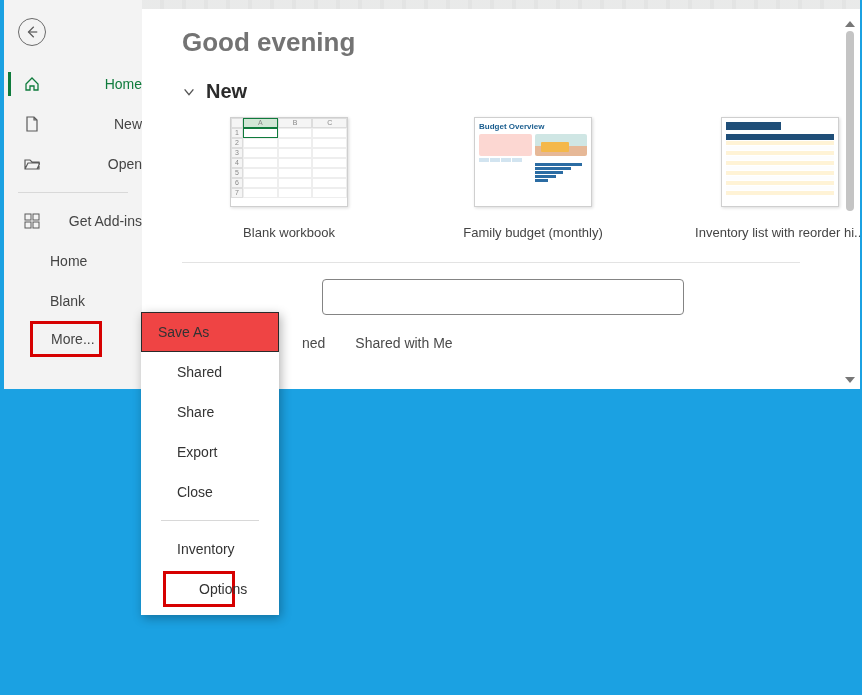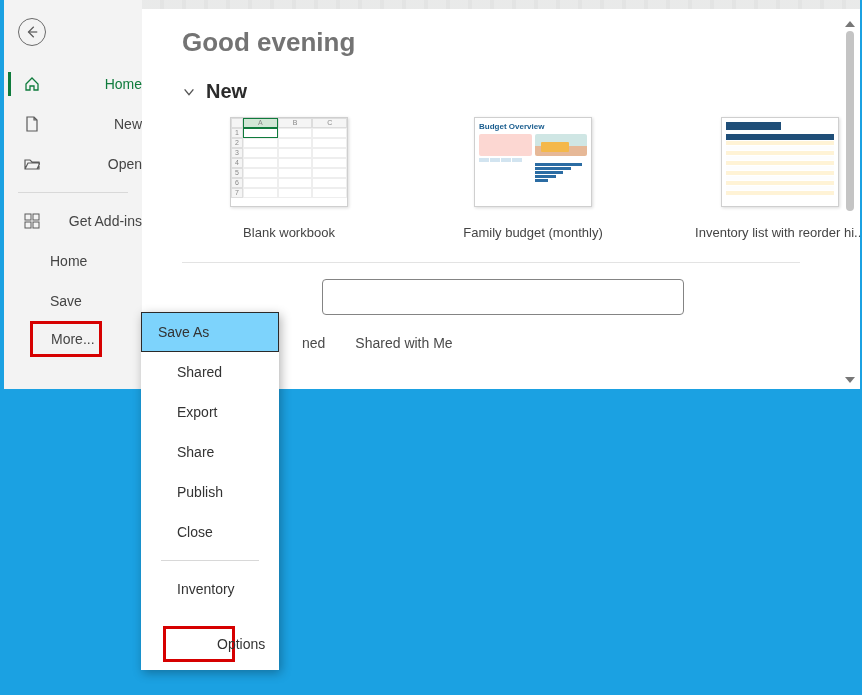--- a/index.html
+++ b/index.html
@@ -115,24 +115,24 @@
   .scroll-down { border-top:6px solid #777; position:absolute; bottom:0; left:3px;}
   .scroll-thumb { width:8px; height:180px; background:#c4c4c4; border-radius:4px; margin:0 auto;}
 
   
   .popup {
     position: absolute; left: 141px; top: 312px; width: 138px; background: #fff;
     box-shadow: 2px 3px 10px rgba(0,0,0,.3); padding-bottom: 8px; z-index: 50;
   }
   .popup-item { height: 40px; display:flex; align-items:center; padding-left:36px;
     font-size:14px; color:#333; cursor:pointer; }
-  .popup-item.sel { background:#7dd3fc; border:1px solid #2a2a2a;padding-left:16px; }
+  .popup-item.sel { background:#ef4444; border:1px solid #2a2a2a;padding-left:16px; }
   .popup-sep { height:1px; background:#d8d8d8; margin:8px 20px; }
-  .popup-item.boxed { border:3px solid #d60000; height:36px; margin:17px 0 0 0;
-    padding-left:51px; width:72px; margin-left:22px;}
+  .popup-item.boxed { border:3px solid #d60000; height:36px; margin:2px 0 0 0;
+    padding-left:33px; width:72px; margin-left:22px;}
 </style>
 </head>
 <body>
 
 <div class="app">
 
   <div class="sidebar">
     <div class="back-btn">
       <svg viewBox="0 0 16 16">
         <path d="M10 2 L4 8 L10 14" stroke="#5a5a5a" stroke-width="1.4" fill="none"></path>
@@ -171,21 +171,21 @@
         <rect x="9" y="9" width="6" height="6" fill="none" stroke="#5a5a5a"></rect>
       </svg>
       <span class="nav-text">Get Add-ins</span>
     </div>
 
     <div class="nav-item no-icon">
       <span class="nav-text">Home</span>
     </div>
 
     <div class="nav-item no-icon">
-      <span class="nav-text">Save</span>
+      <span class="nav-text">Blank</span>
     </div>
 
     <div class="more-box">
       <span>More...</span>
     </div>
   </div>
 
   <div class="main">
     <div class="greeting">Good evening</div>
 
@@ -322,27 +322,24 @@
 </div>
 
 <div class="popup">
   <div class="popup-item sel">
     <span>Save As</span>
   </div>
   <div class="popup-item">
     <span>Shared</span>
   </div>
   <div class="popup-item">
+    <span>Share</span>
+  </div>
+  <div class="popup-item">
     <span>Export</span>
-  </div>
-  <div class="popup-item">
-    <span>Share</span>
-  </div>
-  <div class="popup-item">
-    <span>Publish</span>
   </div>
   <div class="popup-item">
     <span>Close</span>
   </div>
   <div class="popup-sep"></div>
   <div class="popup-item">
     <span>Inventory</span>
   </div>
   <div class="popup-item boxed">
     <span>Options</span>

